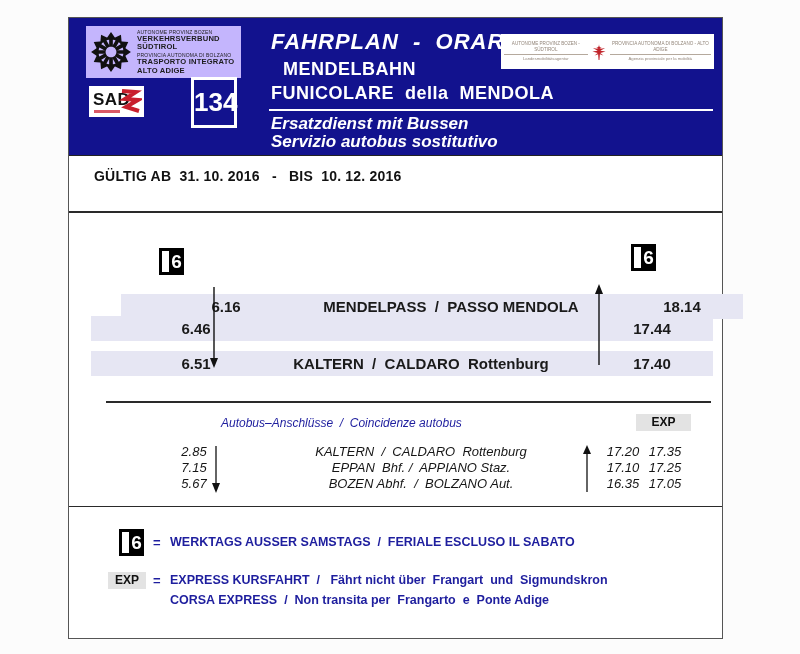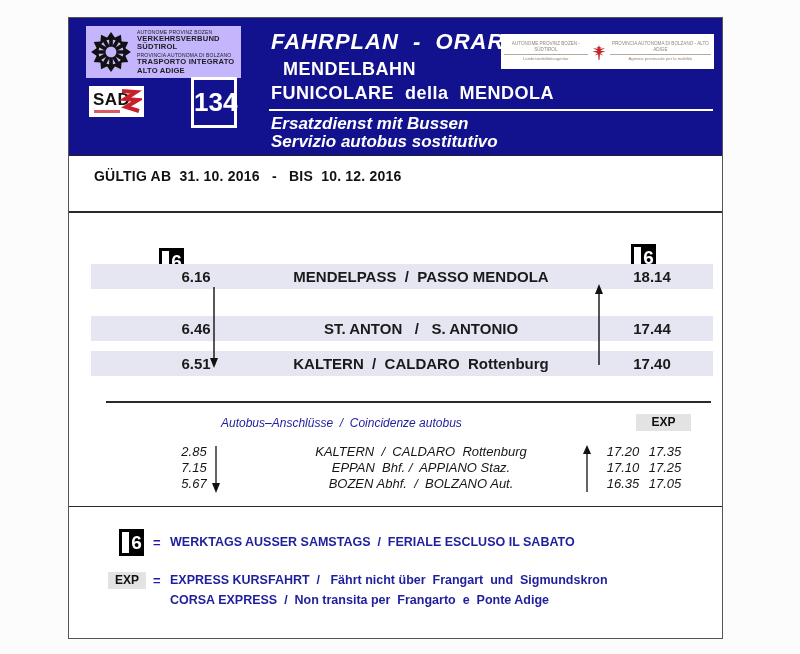--- a/index.html
+++ b/index.html
@@ -154,28 +154,27 @@
 
       <div class="b6" style="left:90px;top:35px;">
         <span class="bar"></span>
         <span class="digit">6</span>
       </div>
       <div class="b6" style="left:562px;top:31px;">
         <span class="bar"></span>
         <span class="digit">6</span>
       </div>
 
-      <div class="band" style="top:51px;">
+      <div class="band" style="top:81px;margin-left:30px;">
         <span class="dep">6.16</span>
         <span class="sta pre">MENDELPASS  /  PASSO MENDOLA</span>
         <span class="ret">18.14</span>
       </div>
       <div class="band" style="top:103px;">
         <span class="dep">6.46</span>
-        <span class="sta pre">ST. ANTON   /   S. ANTONIO</span>
         <span class="ret">17.44</span>
       </div>
       <div class="band" style="top:138px;">
         <span class="dep">6.51</span>
         <span class="sta pre">KALTERN  /  CALDARO  Rottenburg</span>
         <span class="ret">17.40</span>
       </div>
 
       <svg class="arr" style="left:139px;top:73px;" width="12" height="82">
         <line x1="6" y1="1" x2="6" y2="73" stroke="#111" stroke-width="1.4"></line>

